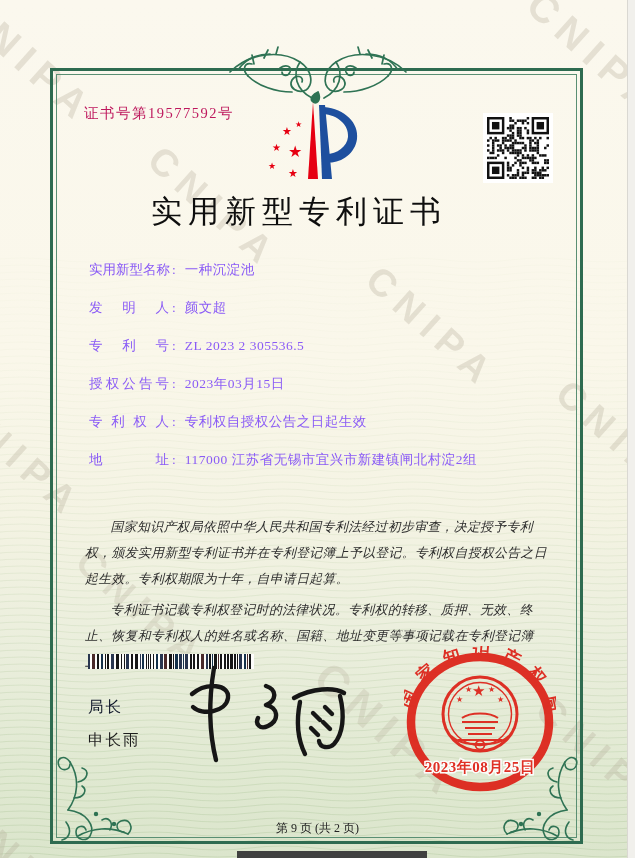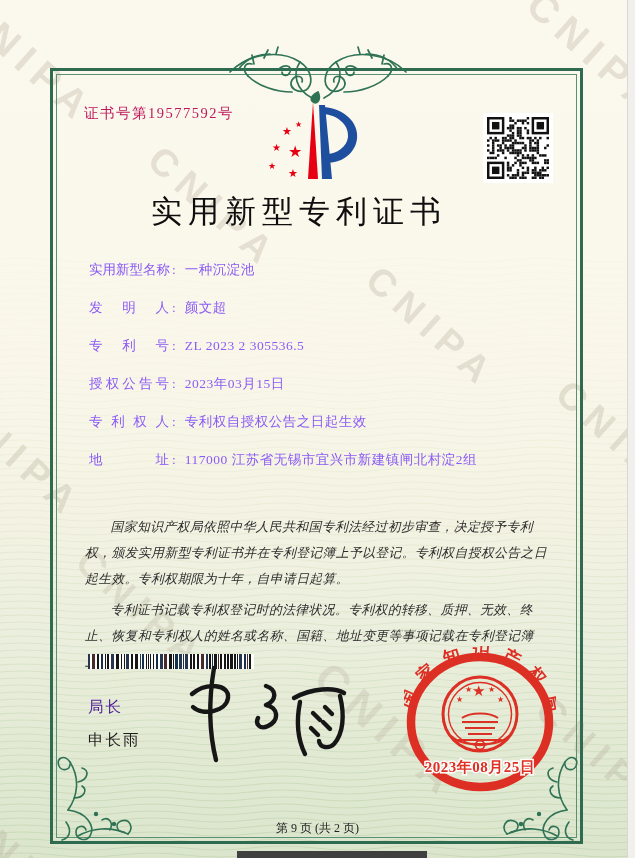--- a/index.html
+++ b/index.html
@@ -51,21 +51,21 @@
   .colon{display:inline-block;margin:0 9px 0 3px;}
   .fvalue{letter-spacing:.5px;}
   .pair2{position:absolute;left:230px;top:0;}
   
   .paras{left:85px;top:514px;width:474px;font-size:12.8px;line-height:2.05;color:#2c2c2c;font-style:italic;letter-spacing:.4px;}
   .paras p{margin:0 0 4px 0;text-indent:2em;}
   
   .barcode{left:88px;top:654px;width:166px;height:15px;display:flex;align-items:stretch;background:#fdfdfb;}
   .barcode span{display:block;height:100%;}
   
-  .role{left:88px;top:697px;font-family:Liberation Mono, monospace;font-size:15.5px;color:#4c1d95;letter-spacing:2px;}
+  .role{left:88px;top:697px;font-family:Liberation Mono, monospace;font-size:15.5px;color:#0f172a;letter-spacing:2px;}
   .signer{left:88px;top:730px;font-family:"Liberation Sans","DejaVu Sans",sans-serif;font-size:15.5px;color:#1d1d1d;letter-spacing:2px;}
   .sig-svg{left:178px;top:658px;}
   
   .seal{left:404px;top:646px;}
   
   .footer{left:0;top:820px;width:635px;text-align:center;font-size:12px;color:#222;}
   
   .right-edge{left:627px;top:0;width:8px;height:858px;background:#f1f0ec;border-left:1px solid #dad8d2;}
   .next-page{left:237px;top:851px;width:190px;height:7px;background:#404040;}
 </style>

